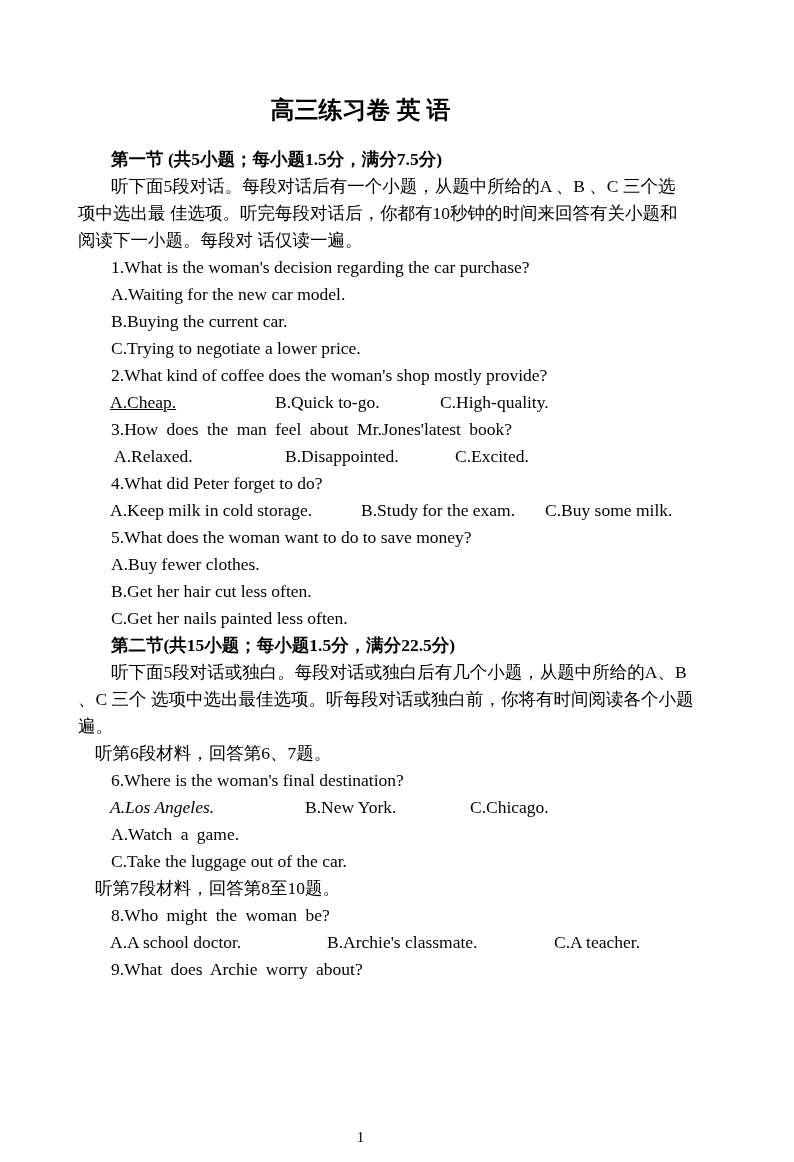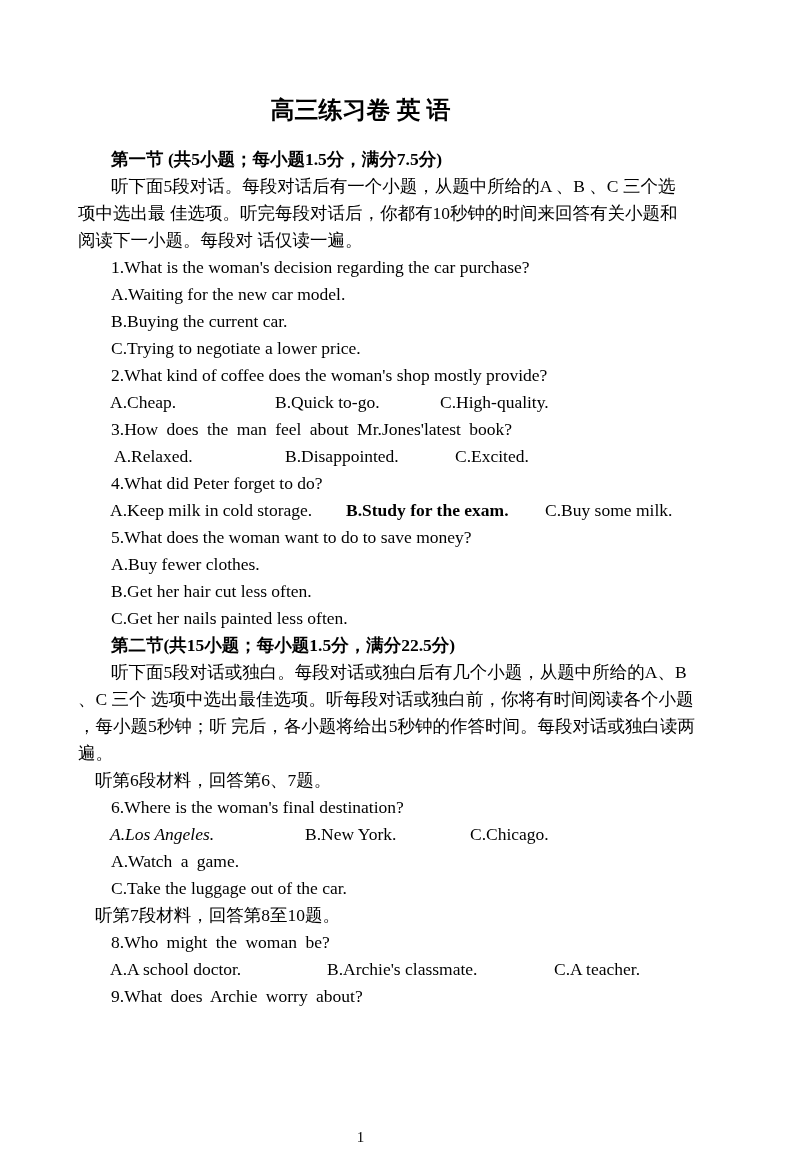--- a/index.html
+++ b/index.html
@@ -61,33 +61,32 @@
   <div class="content" id="content">
       <div class="line heading ind-2">第一节 (共5小题；每小题1.5分，满分7.5分)</div>
       <div class="line ind-2">听下面5段对话。每段对话后有一个小题，从题中所给的A 、B 、C 三个选</div>
       <div class="line ind-0">项中选出最 佳选项。听完每段对话后，你都有10秒钟的时间来回答有关小题和</div>
       <div class="line ind-0">阅读下一小题。每段对 话仅读一遍。</div>
       <div class="line ind-2">1.What is the woman's decision regarding the car purchase?</div>
       <div class="line ind-2">A.Waiting for the new car model.</div>
       <div class="line ind-2">B.Buying the current car.</div>
       <div class="line ind-2">C.Trying to negotiate a lower price.</div>
       <div class="line ind-2">2.What kind of coffee does the woman's shop mostly provide?</div>
-      <div class="line options"><span style="left: 32px;">A.Cheap.</span><span style="left: 197px;">B.Quick to-go.</span><span style="left: 362px;">C.High-quality.</span></div>
+      <div class="line options"><span style="left: 32px; text-decoration: underline;">A.Cheap.</span><span style="left: 197px;">B.Quick to-go.</span><span style="left: 362px;">C.High-quality.</span></div>
       <div class="line ind-2 spread">3.How does the man feel about Mr.Jones'latest book?</div>
       <div class="line options"><span style="left: 36px;">A.Relaxed.</span><span style="left: 207px;">B.Disappointed.</span><span style="left: 377px;">C.Excited.</span></div>
       <div class="line ind-2">4.What did Peter forget to do?</div>
-      <div class="line options"><span style="left: 32px;">A.Keep milk in cold storage.</span><span style="left: 268px; font-weight: bold;">B.Study for the exam.</span><span style="left: 467px;">C.Buy some milk.</span></div>
+      <div class="line options"><span style="left: 32px;">A.Keep milk in cold storage.</span><span style="left: 283px;">B.Study for the exam.</span><span style="left: 467px;">C.Buy some milk.</span></div>
       <div class="line ind-2">5.What does the woman want to do to save money?</div>
       <div class="line ind-2">A.Buy fewer clothes.</div>
       <div class="line ind-2">B.Get her hair cut less often.</div>
       <div class="line ind-2">C.Get her nails painted less often.</div>
       <div class="line heading ind-2">第二节(共15小题；每小题1.5分，满分22.5分)</div>
       <div class="line ind-2">听下面5段对话或独白。每段对话或独白后有几个小题，从题中所给的A、B</div>
       <div class="line ind-0">、C 三个 选项中选出最佳选项。听每段对话或独白前，你将有时间阅读各个小题</div>
-      <div class="line ind-0">，每小题5秒钟；听 完后，各小题将给出5秒钟的作答时间。每段对话或独白读两</div>
       <div class="line ind-0">遍。</div>
       <div class="line ind-1">听第6段材料，回答第6、7题。</div>
       <div class="line ind-2">6.Where is the woman's final destination?</div>
       <div class="line options"><span style="left: 32px; font-style: italic;">A.Los Angeles.</span><span style="left: 227px;">B.New York.</span><span style="left: 392px;">C.Chicago.</span></div>
       <div class="line ind-2 spread">A.Watch a game.</div>
       <div class="line ind-2">C.Take the luggage out of the car.</div>
       <div class="line ind-1">听第7段材料，回答第8至10题。</div>
       <div class="line ind-2 spread">8.Who might the woman be?</div>
       <div class="line options"><span style="left: 32px;">A.A school doctor.</span><span style="left: 249px;">B.Archie's classmate.</span><span style="left: 442px; margin-left: 34px;">C.A teacher.</span></div>
       <div class="line ind-2 spread">9.What does Archie worry about?</div>

